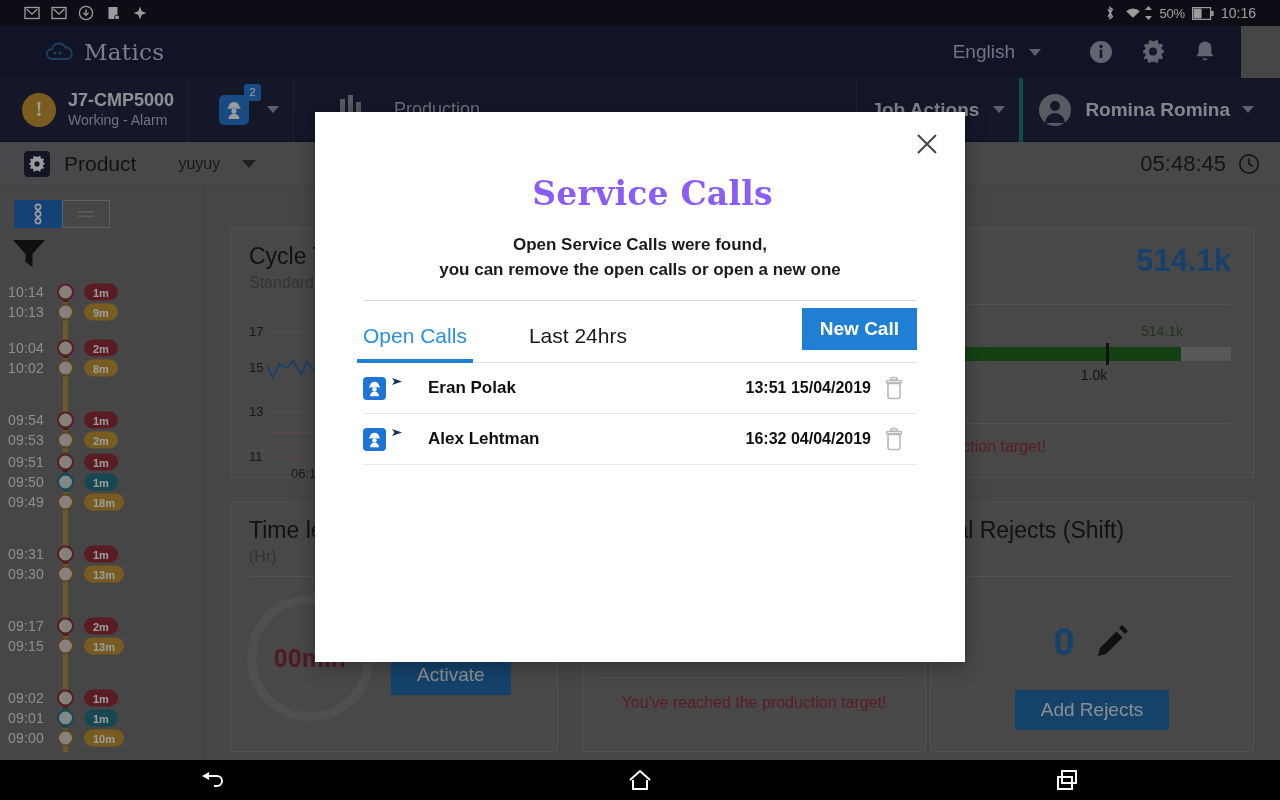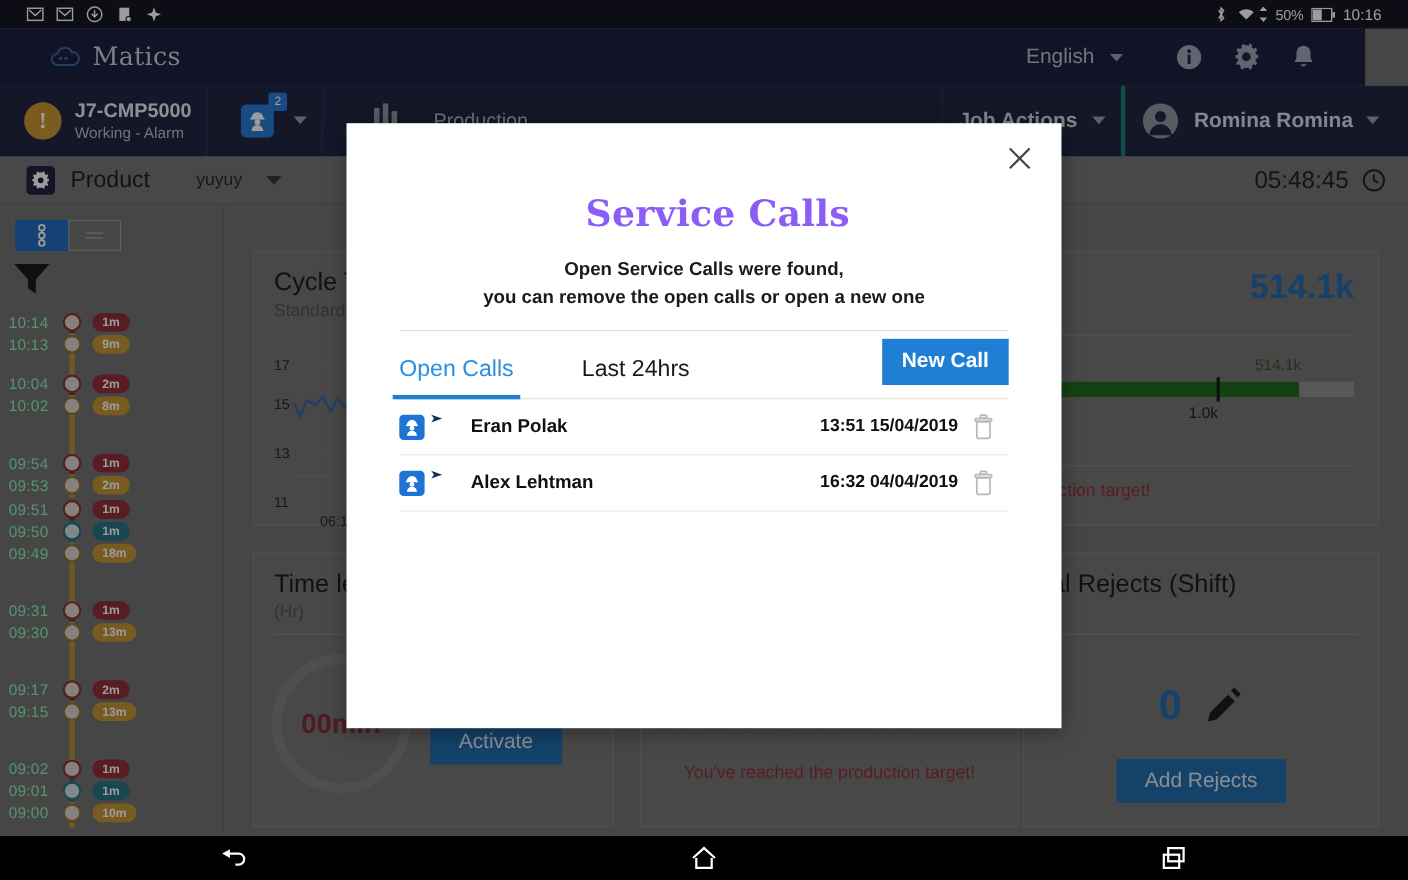--- a/index.html
+++ b/index.html
@@ -35,21 +35,21 @@
     position: absolute; left: 0; top: 26px; width: 1241px; height: 52px;
     background: #0f1534;
     display: flex; align-items: center;
   }
   .brand { display: flex; align-items: center; gap: 10px; padding-left: 44px; }
   .brand-name {
     color: #c9cbd6; font-size: 23px; font-family: "DejaVu Serif", serif;
     letter-spacing: .3px;
   }
   .hdr-right {
-    margin-left: auto; display: flex; align-items: center; gap: 0; padding-right: 30px;
+    margin-left: auto; display: flex; align-items: center; gap: 0; padding-right: 10px;
   }
   .lang-wrap {
     display: flex; align-items: center; gap: 14px; color: #b8bccb;
     font-size: 19px; padding-right: 34px;
   }
   .caret {
     width: 0; height: 0; border-left: 6px solid transparent;
     border-right: 6px solid transparent; border-top: 7px solid #9098ad;
   }
   .hdr-ico { width: 52px; display: flex; justify-content: center; align-items: center; }
@@ -120,21 +120,21 @@
   .tg {
     width: 48px; height: 28px; border: 1px solid #9a9a9e;
     display: flex; align-items: center; justify-content: center;
   }
   .tg.on { background: #1565c0; border-color: #1565c0; }
   .funnel { margin: 10px 0 0 12px; }
   .tl { position: relative; margin-top: 6px; }
   .tl-row { position: relative; height: 24px; display: flex; align-items: center; }
   .tl-time {
     position: absolute; left: 8px; top: 50%; transform: translateY(-50%);
-    font-size: 14px; color: #86efac; letter-spacing: .2px;
+    font-size: 14px; color: #e5e5e5; letter-spacing: .2px;
   }
   .tl-node {
     position: absolute; left: 57px; top: 50%; transform: translateY(-50%);
     width: 17px; height: 17px; border-radius: 50%;
     background: #d8d2cb; border: 2px solid #8a6a2f;
   }
   .tl-node.red { border-color: #8e2330; }
   .tl-node.teal { border-color: #1a6e7e; background: #cfdcdc; }
   .tl-pill {
     position: absolute; left: 84px; top: 50%; transform: translateY(-50%);

